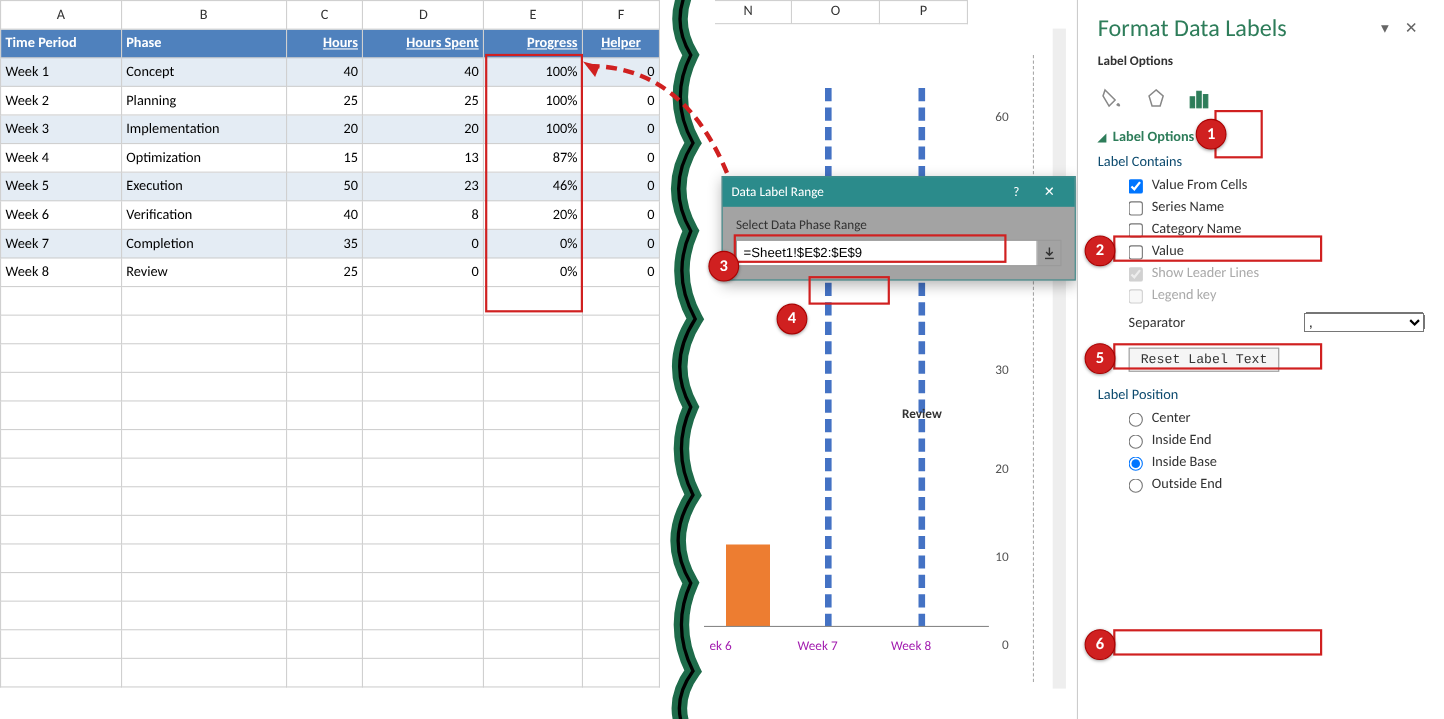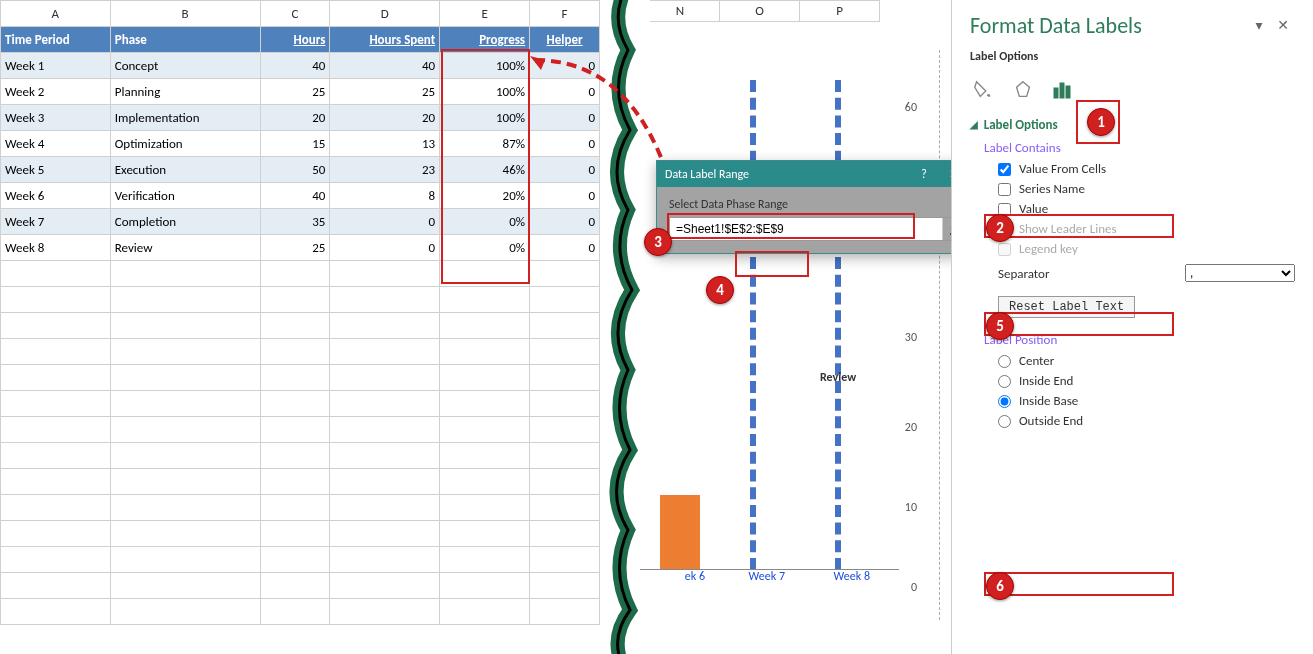--- a/index.html
+++ b/index.html
@@ -76,21 +76,21 @@
     bottom: 50px;
     left: 20px;
     height: 75px;
   }
   .dashed-bar {
     position: absolute;
     bottom: 50px;
     width: 0;
     border-left: 6px dashed #4472c4;
   }
-  .xlabel { position: absolute; bottom: 37px; font-size: 12px; color: #1d4ed8; text-align: right; width: 60px; }
+  .xlabel { position: absolute; bottom: 25px; font-size: 12px; color: #a21caf; text-align: left; width: 60px; }
   .review-label { position: absolute; font-size: 12px; font-weight: bold; color: #333; }
   .sheet-cols {
     position: absolute;
     top: 0; left: 640px;
     display: flex;
     font-size: 13px;
     color: #333;
   }
   .sheet-cols div { width: 80px; text-align: center; border: 1px solid #d0d0d0; border-left: none; height: 22px; line-height: 20px; background:#fff; }
   .sheet-cols div:first-child { border-left: 1px solid #d0d0d0; }
@@ -129,21 +129,21 @@
   }
   .dialog .buttons { display: flex; justify-content: center; gap: 12px; margin-top: 14px; }
   .dialog .buttons button {
     padding: 3px 22px; font-size: 12px; background: #f0f0f0; border: 1px solid #999; cursor: pointer;
   }
   
   .pane {
     position: absolute;
     right: 0;
     top: 0;
-    width: 362px;
+    width: 334px;
     height: 654px;
     border-left: 1px solid #ccc;
     background: #fff;
     padding: 12px 18px;
     font-size: 13px;
     color: #333;
   }
   .pane .pane-title {
     color: #2e7d5a;
     font-size: 22px;
@@ -168,21 +168,21 @@
     font-size: 13px;
     margin: 12px 0 8px;
     display: flex; align-items: center; gap: 6px; cursor: pointer;
   }
   .section-head::before {
     content: "◢";
     font-size: 10px;
     transform: rotate(0deg);
     color: #2e7d5a;
   }
-  .opt-group-label { margin: 8px 0 6px 14px; color: #8b5cf6; }
+  .opt-group-label { margin: 8px 0 6px 0; color: #0c4a6e; }
   .opt { display: flex; align-items: flex-end; gap: 8px; margin: 5px 0 5px 28px; color: #333; }
   .opt.disabled { color: #aaa; }
   .opt input { margin: 0; }
   .sep-row { display: flex; align-items: center; gap: 12px; margin: 8px 0 8px 28px; }
   .sep-row select { width: 110px; font-size: 12px; }
   .reset-btn {
     display: inline-block;
     margin: 6px 0 6px 28px;
     padding: 3px 10px;
     border: 1px solid #999;
@@ -526,20 +526,24 @@
     <span><span>Value From Cells</span></span>
   </label>
   <div class="red-box" style="left:32px; top:214px; width:190px; height:24px;"></div>
 
   <label class="opt">
     <input type="checkbox" style="">
     <span>Series Name</span>
   </label>
   <label class="opt">
     <input type="checkbox" style="">
+    <span>Category Name</span>
+  </label>
+  <label class="opt">
+    <input type="checkbox" style="">
     <span>Value</span>
   </label>
   <div class="red-box" style="left:32px; top:312px; width:190px; height:24px;"></div>
 
   <label class="opt disabled">
     <input type="checkbox" checked="" disabled="" style="">
     <span>Show Leader Lines</span>
   </label>
   <label class="opt disabled">
     <input type="checkbox" disabled="" style="">

